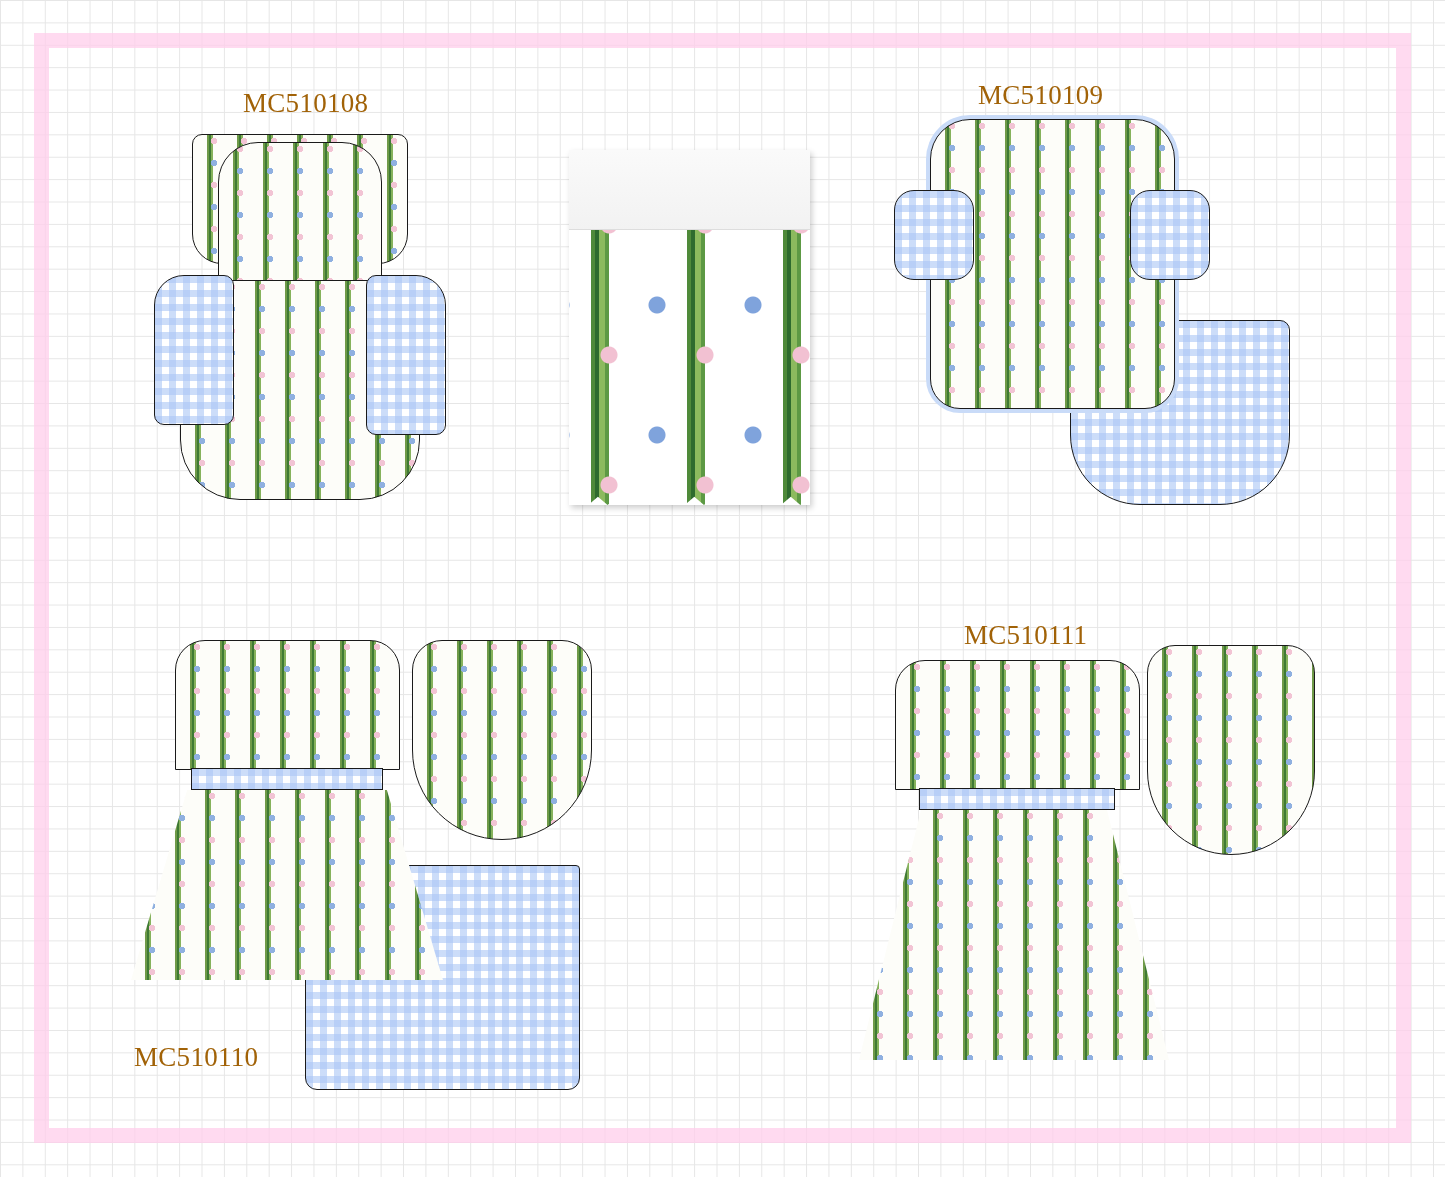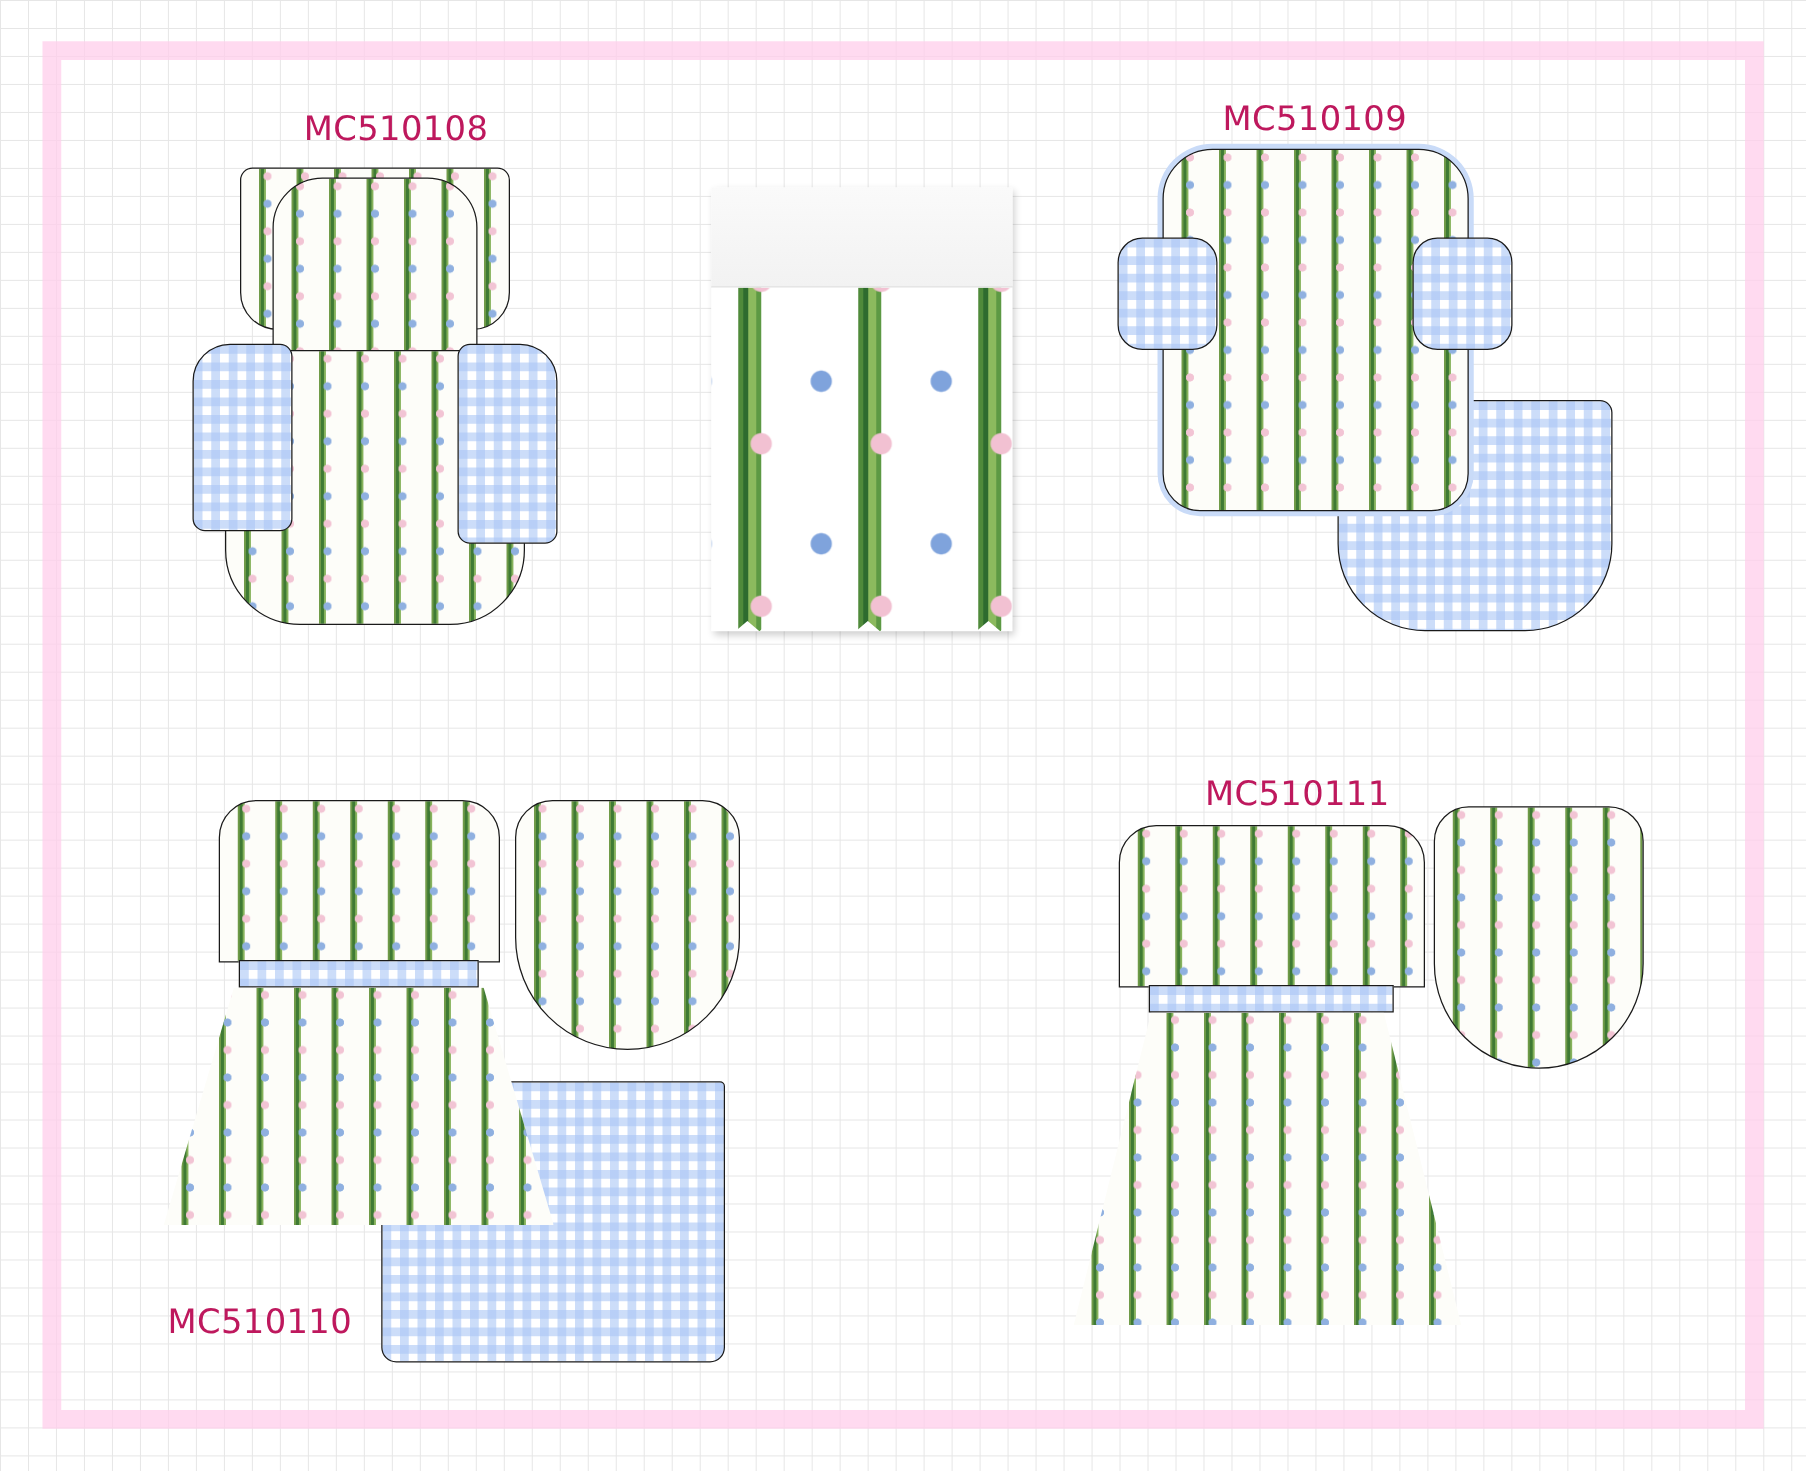--- a/index.html
+++ b/index.html
@@ -10,21 +10,21 @@
       linear-gradient(to right,#e6e6e6 1px,transparent 1px),
       linear-gradient(to bottom,#e6e6e6 1px,transparent 1px);
     background-size:22.4px 22.4px;
     background-position:0 0;
     font-family:"DejaVu Sans","Liberation Sans",sans-serif;
   }
   .frame{
     position:absolute;left:34px;top:33px;width:1377px;height:1110px;
     box-sizing:border-box;border:15px solid rgba(255,205,235,0.75);
   }
-  .label{position:absolute;font-size:27px;color:#be185d;letter-spacing:0.3px;white-space:nowrap;}
+  .label{position:absolute;font-size:27px;color:#a16207;letter-spacing:0.3px;white-space:nowrap;font-family:Liberation Serif, serif;}
   .garment{position:absolute;}
   
   .floral{
     background-color:#fdfdf9;
     background-image:
       radial-gradient(circle at 50% 50%, #8fb0e0 0 3px, transparent 3.5px),
       radial-gradient(circle at 50% 50%, #f2c4d4 0 3px, transparent 3.5px),
       repeating-linear-gradient(to right,
         transparent 0 14px,
         #6f9a48 14px 16px, #3f7a34 16px 18px, #86b25c 18px 20px,

